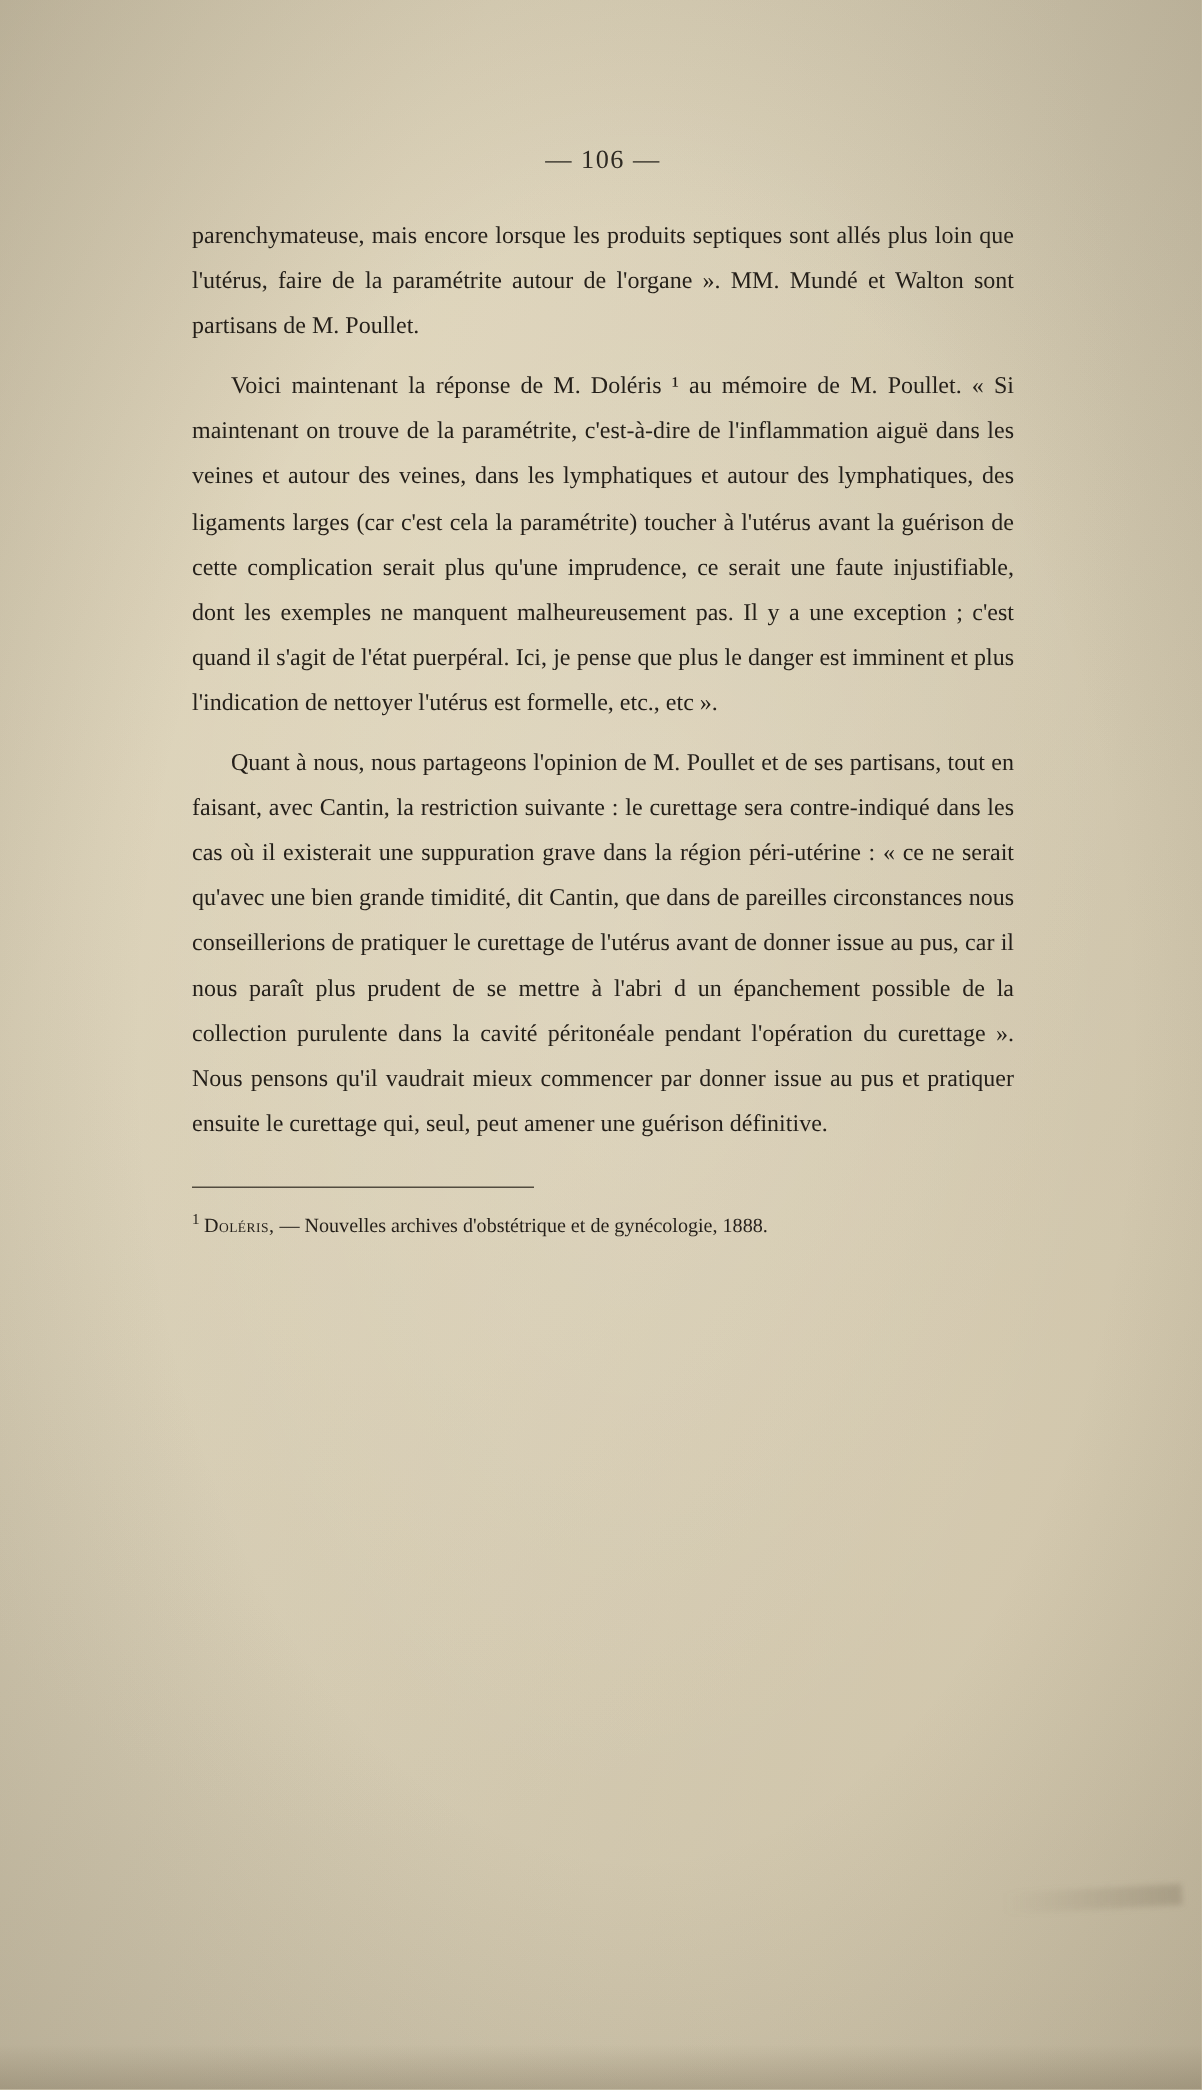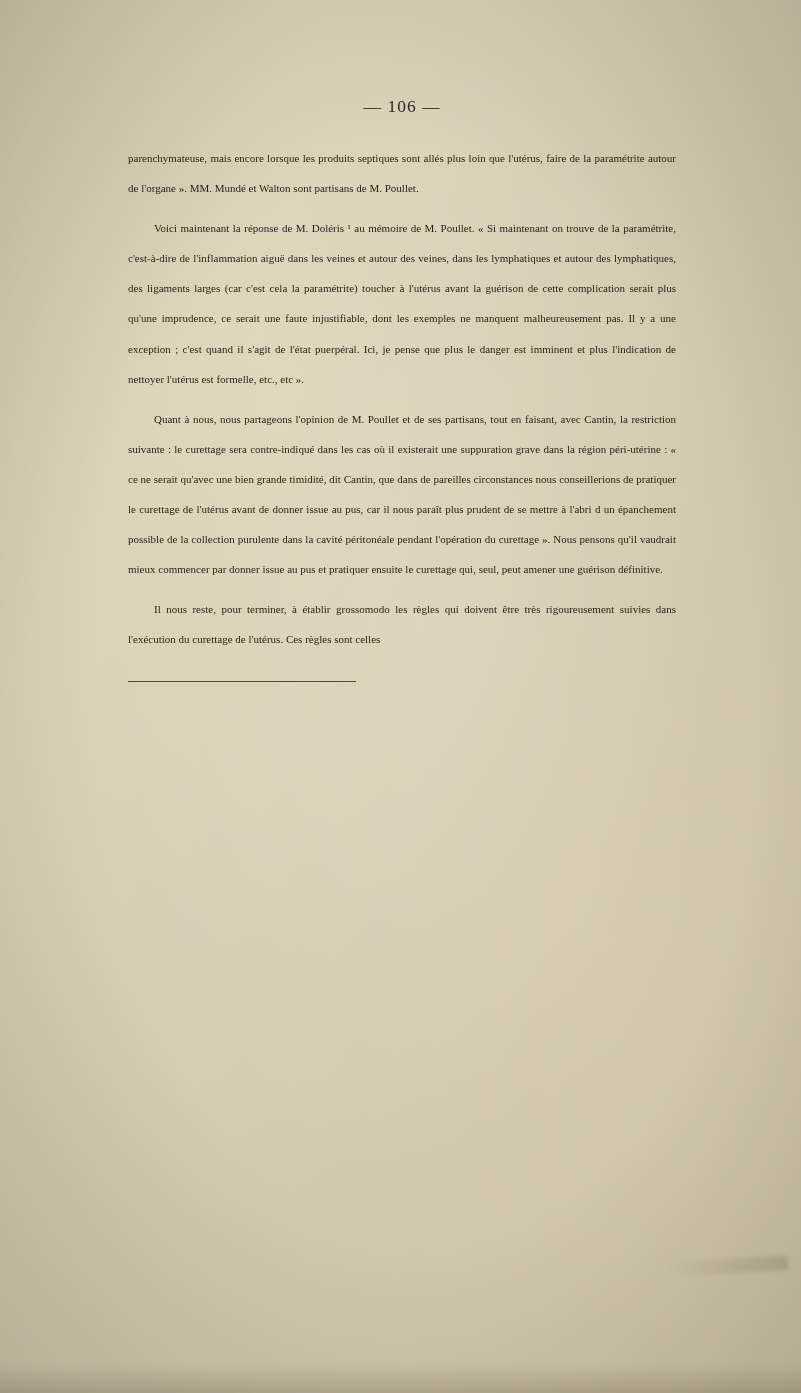--- a/index.html
+++ b/index.html
@@ -63,21 +63,21 @@
     text-align: center;
     font-size: 17.5px;
     color: #2e2a23;
     letter-spacing: 1px;
     margin-bottom: 26px;
     font-family: "Liberation Serif", serif;
   }
 
   p.body-par {
     margin: 0;
-    font-size: 11px;
+    font-size: 16px;
     line-height: 30.1px;
     color: #241f19;
     text-align: justify;
     text-justify: inter-word;
     font-family: "Liberation Serif", serif;
     -webkit-font-smoothing: none;
   }
   p.body-par + p.body-par {
     margin-top: 10px;
   }
@@ -143,19 +143,22 @@
   <div class="content">
 
     <div class="page-number">— 106 —</div>
 
     <p class="body-par">parenchymateuse, mais encore lorsque les produits septiques sont allés plus loin que l'utérus, faire de la paramétrite autour de l'organe ». MM. Mundé et Walton sont partisans de M. Poullet.</p>
 
     <p class="body-par indent">Voici maintenant la réponse de M. Doléris ¹ au mémoire de M. Poullet. « Si maintenant on trouve de la paramétrite, c'est-à-dire de l'inflammation aiguë dans les veines et autour des veines, dans les lymphatiques et autour des lymphatiques, des ligaments larges (car c'est cela la paramétrite) toucher à l'utérus avant la guérison de cette complication serait plus qu'une imprudence, ce serait une faute injustifiable, dont les exemples ne manquent malheureusement pas. Il y a une exception ; c'est quand il s'agit de l'état puerpéral. Ici, je pense que plus le danger est imminent et plus l'indication de nettoyer l'utérus est formelle, etc., etc ».</p>
 
     <p class="body-par indent">Quant à nous, nous partageons l'opinion de M. Poullet et de ses partisans, tout en faisant, avec Cantin, la restriction suivante : le curettage sera contre-indiqué dans les cas où il existerait une suppuration grave dans la région péri-utérine : « ce ne serait qu'avec une bien grande timidité, dit Cantin, que dans de pareilles circonstances nous conseillerions de pratiquer le curettage de l'utérus avant de donner issue au pus, car il nous paraît plus prudent de se mettre à l'abri d un épanchement possible de la collection purulente dans la cavité péritonéale pendant l'opération du curettage ». Nous pensons qu'il vaudrait mieux commencer par donner issue au pus et pratiquer ensuite le curettage qui, seul, peut amener une guérison définitive.</p>
 
-    <p class="body-par indent">Il nous reste, pour terminer, à établir grossomodo les règles qui doivent être très rigoureusement suivies dans l'exécution du curettage de l'utérus. Ces règles sont celles</p>
 
     <div class="footnote-rule"></div>
 
+    <div class="footnote">
+      <span class="fn-mark">1</span><span class="fn-name">Doléris,</span>
+      <span>— Nouvelles archives d'obstétrique et de gynécologie, 1888.</span>
+    </div>
 
   </div>
 </div>
 
 </body></html>

